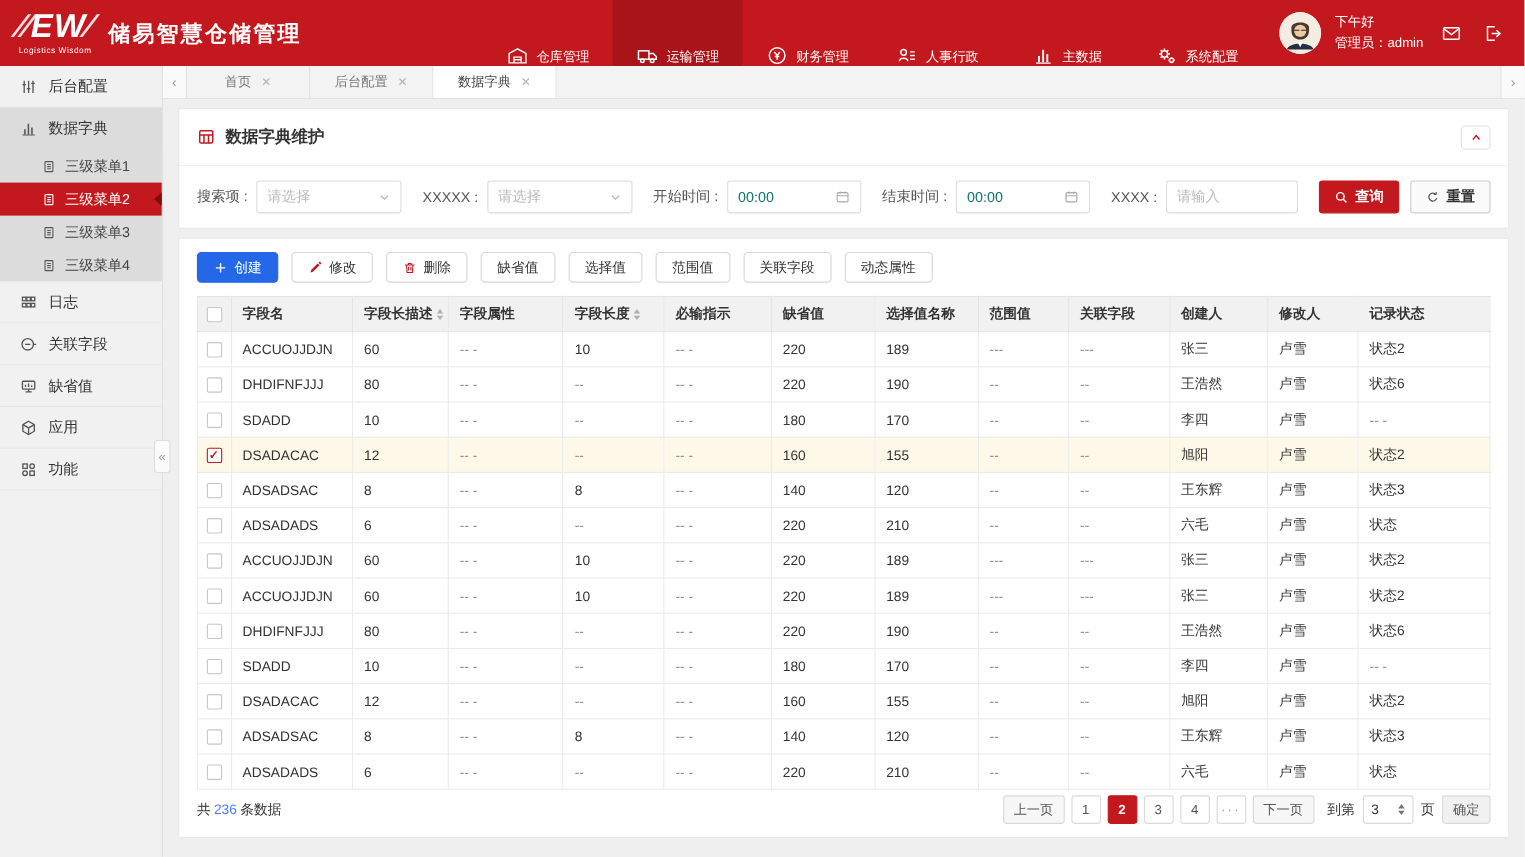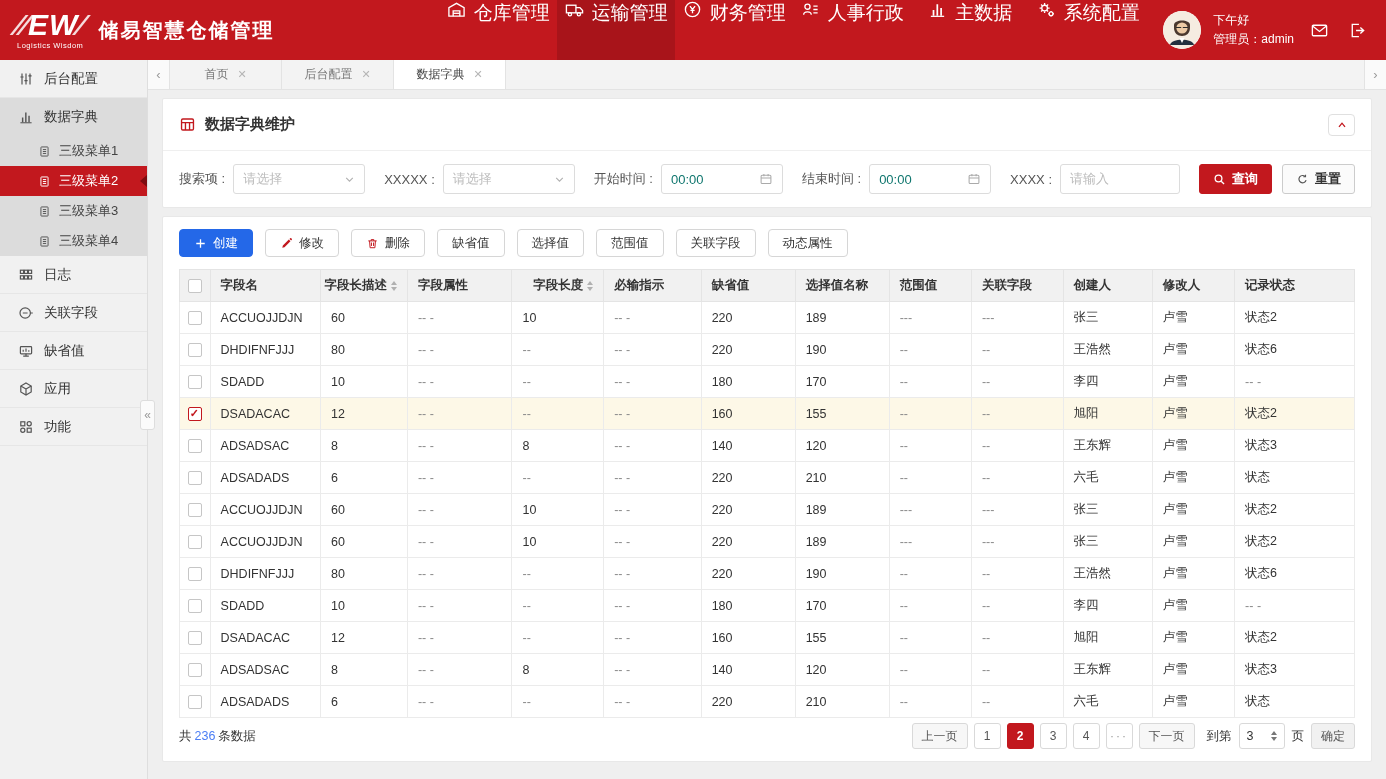--- a/index.html
+++ b/index.html
@@ -16,21 +16,21 @@
 
   
   .header{height:60px;background:var(--primary-red);display:flex;align-items:stretch;color:#fff;}
   .logo-area{display:flex;align-items:center;gap:14px;padding:0 16px;}
   .logo{line-height:1;}
   .logo-mark{font-style:italic;font-weight:bold;font-size:30px;letter-spacing:1px;white-space:nowrap;}
   .logo-slash{opacity:.85;font-weight:bold;}
   .logo-sub{font-size:7.5px;letter-spacing:.5px;margin-top:2px;text-align:center;}
   .app-title{font-size:20px;font-weight:bold;letter-spacing:2px;white-space:nowrap;}
   .nav{display:flex;margin-left:auto;}
-  .nav-item{width:118px;display:flex;align-items:flex-start;justify-content:center;gap:8px;font-size:19px;cursor:pointer;white-space:nowrap;}
+  .nav-item{width:118px;display:flex;align-items:flex-end;justify-content:center;gap:8px;font-size:12px;cursor:pointer;white-space:nowrap;}
   .nav-item.active{background:var(--nav-active-red);}
   .nav-icon{width:19px;height:19px;}
   .user-area{display:flex;align-items:center;gap:12px;padding:0 16px;}
   .avatar{width:38px;height:38px;border-radius:50%;overflow:hidden;background:#fff;flex-shrink:0;}
   .user-text{font-size:12px;line-height:1.6;white-space:nowrap;}
   .header-icon-btn{width:26px;height:26px;display:flex;align-items:center;justify-content:center;cursor:pointer;}
   .header-icon-btn svg{width:19px;height:19px;}
 
   
   .body-row{display:flex;height:719px;}
@@ -94,21 +94,21 @@
   table{width:100%;border-collapse:collapse;table-layout:fixed;font-size:12.5px;}
   th{background:#f1f1f1;height:32px;font-weight:bold;color:#333;text-align:left;padding:0 10px;border:1px solid #e4e4e4;white-space:nowrap;overflow:hidden;}
   td{height:32px;padding:0 10px;border:1px solid #ebebeb;color:#333;white-space:nowrap;overflow:hidden;}
   td.muted{color:#8a8a8a;}
   tr.selected td{background:var(--row-selected-bg);}
   .cb-cell{text-align:center;padding:0;}
   th.cb-cell{padding:0;}
   .checkbox{display:inline-block;width:14px;height:14px;border:1px solid #c6c6c6;border-radius:2px;background:#fff;vertical-align:middle;cursor:pointer;position:relative;}
   .checkbox.checked{border-color:var(--primary-red);}
   .checkbox.checked::after{content:"✓";position:absolute;left:1px;top:-1px;font-size:11px;font-weight:bold;color:var(--primary-red);}
-  .th-flex{display:flex;align-items:center;justify-content:flex-end;}
+  .th-flex{display:flex;align-items:center;justify-content:flex-start;}
   .sort{display:inline-flex;flex-direction:column;gap:2px;margin-left:4px;cursor:pointer;}
   .sort i{display:block;width:0;height:0;border-left:3.5px solid transparent;border-right:3.5px solid transparent;}
   .sort .up{border-bottom:4px solid #b0b0b0;}
   .sort .down{border-top:4px solid #b0b0b0;}
 
   
   .table-footer{display:flex;align-items:center;justify-content:space-between;margin-top:5px;font-size:12.5px;color:#333;}
   .total-text b{color:var(--link-blue);font-weight:normal;padding:0 3px;}
   .pager{display:flex;align-items:center;gap:6px;}
   .page-btn{min-width:27px;height:26px;padding:0 9px;border:1px solid #d9d9d9;border-radius:3px;background:#fff;display:flex;align-items:center;justify-content:center;font-size:12px;color:#555;cursor:pointer;}

